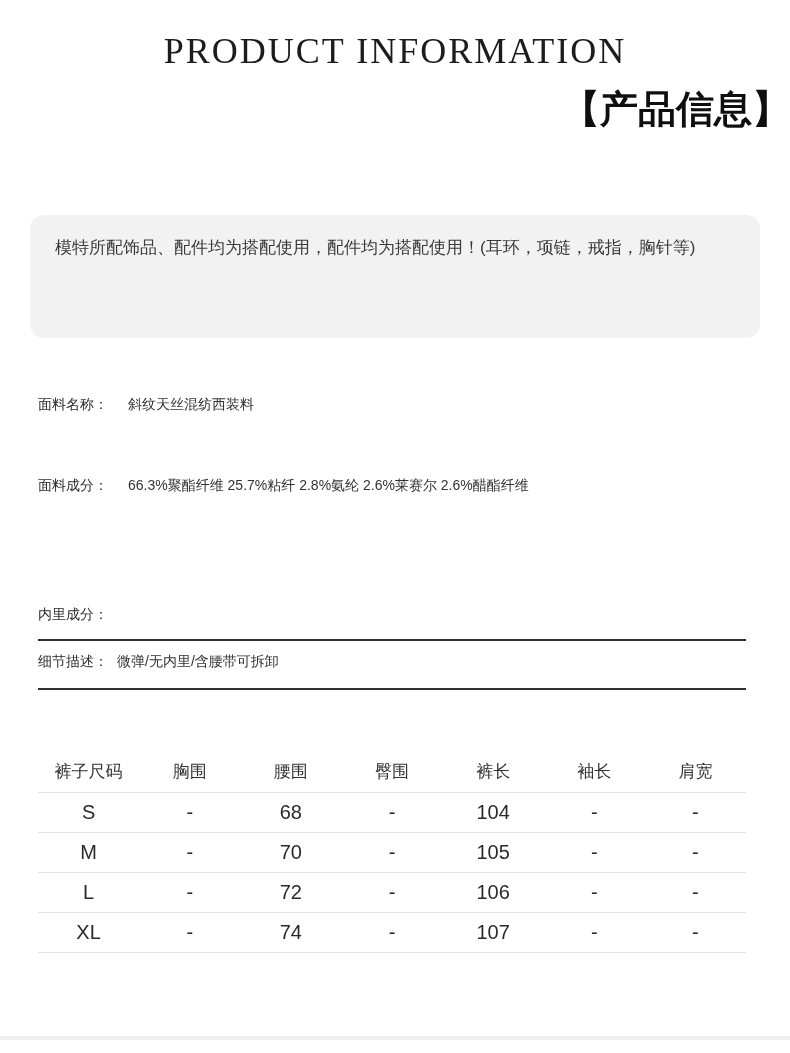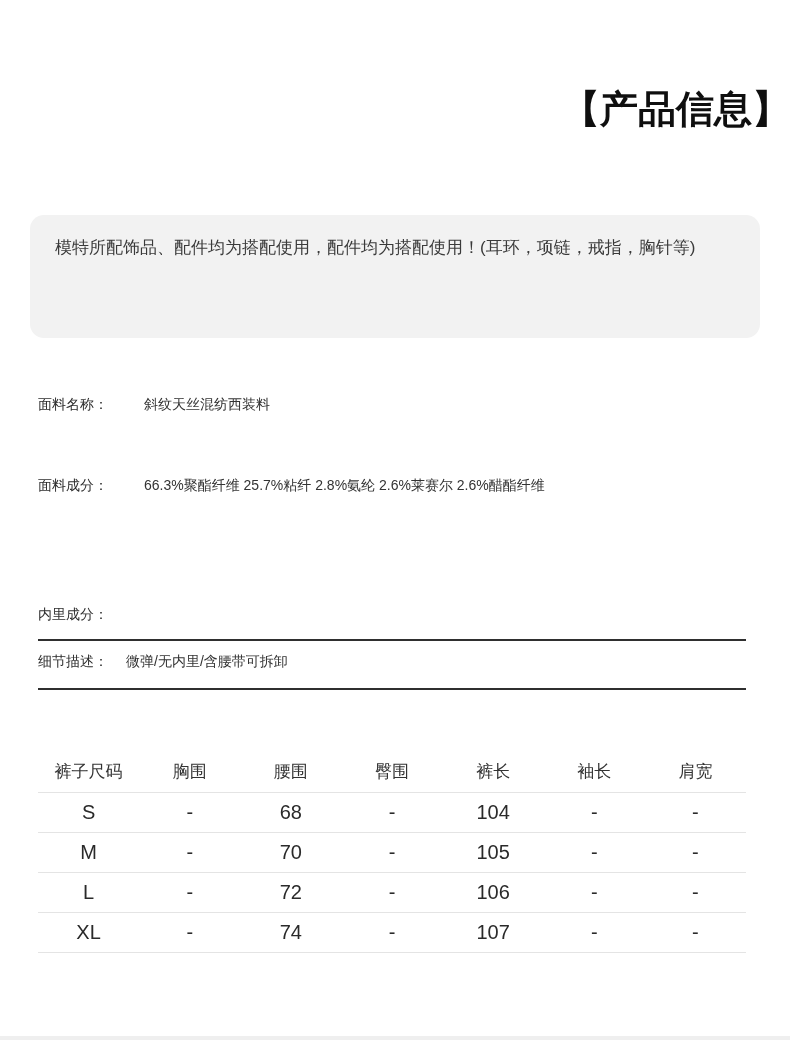--- a/index.html
+++ b/index.html
@@ -53,22 +53,22 @@
   
   .field {
     position: absolute;
     left: 38px;
     display: flex;
     align-items: flex-start;
     font-size: 14px;
     white-space: nowrap;
   }
   .field .label { color: #2d2d2d; }
-  .field .value { margin-left: 36px; color: #333333; }
-  .field.tight .value { margin-left: 18px; }
+  .field .value { margin-left: 20px; color: #333333; }
+  .field.tight .value { margin-left: 9px; }
   .field-1 { top: 396px; }
   .field-2 { top: 477px; }
   .field-3 { top: 562px; margin-top: 44px; }
   .field-4 { top: 653px; }
 
   .rule-dark {
     position: absolute;
     left: 38px;
     width: 708px;
     height: 2px;
@@ -107,20 +107,21 @@
     left: 0; top: 1036px;
     width: 790px; height: 4px;
     background: #efefef;
   }
 </style>
 </head>
 <body>
 
 <div class="page">
 
+  <div class="title-en">PRODUCT INFORMATION</div>
   <div class="title-zh">【产品信息】</div>
 
   <div class="notice-box">
     <div>模特所配饰品、配件均为搭配使用，配件均为搭配使用！(耳环，项链，戒指，胸针等)</div>
   </div>
 
   <div class="field field-1">
     <span class="label">面料名称：</span>
     <span class="value">斜纹天丝混纺西装料</span>
   </div>

